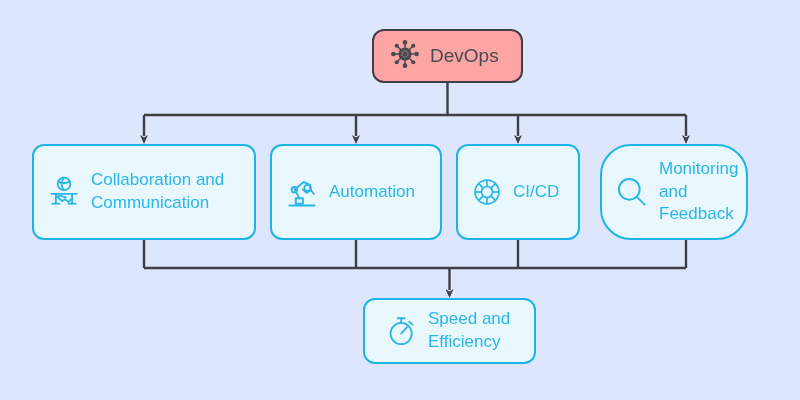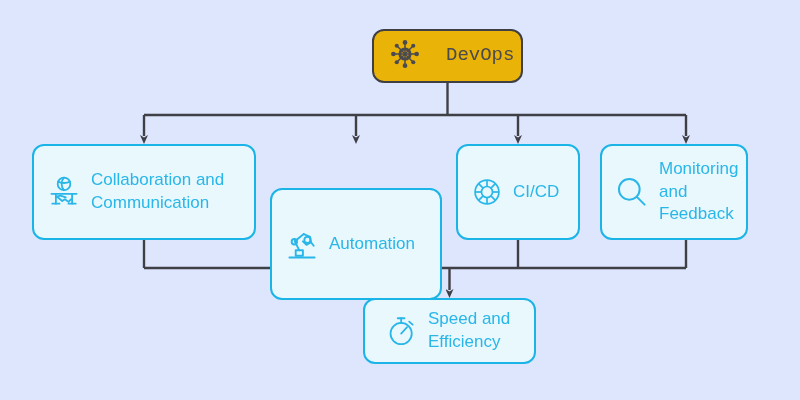--- a/index.html
+++ b/index.html
@@ -27,28 +27,27 @@
   }
 
   
   .root-node {
     position: absolute;
     left: 372px;
     top: 29px;
     width: 151px;
     height: 54px;
     box-sizing: border-box;
-    background: #eab308;
+    background: #fca5a5;
     border: 2px solid #3f3f46;
     border-radius: 12px;
     display: flex;
     align-items: center;
-    gap: 26px;
+    gap: 10px;
     padding-left: 16px;
-    font-family: Liberation Mono, monospace;
   }
   .root-label {
     color: #4a4a4f;
     font-size: 19px;
     line-height: 1.15;
     white-space: nowrap;
   }
 
   
   .node {
@@ -69,23 +68,23 @@
     text-align: left;
   }
   .node .icon-wrap {
     flex: 0 0 auto;
     display: flex;
     align-items: center;
     justify-content: center;
   }
 
   #node-collab      { left: 32px;  top: 144px; width: 224px; height: 96px; justify-content: flex-end; }
-  #node-automation  { left: 270px; top: 144px; width: 172px; height: 112px; margin-top: 44px; }
+  #node-automation  { left: 270px; top: 144px; width: 172px; height: 96px; }
   #node-cicd        { left: 456px; top: 144px; width: 124px; height: 96px; }
-  #node-monitoring  { left: 600px; top: 144px; width: 148px; height: 96px; }
+  #node-monitoring  { left: 600px; top: 144px; width: 148px; height: 96px; border-radius: 31px; }
   #node-speed       { left: 363px; top: 298px; width: 173px; height: 66px; padding-left: 20px; }
 
   #node-speed .node-label { font-size: 17px; }
 </style>
 </head>
 <body>
 
 <div id="diagram">
 
   <svg id="connectors" viewBox="0 0 800 400" xmlns="http://www.w3.org/2000/svg">

